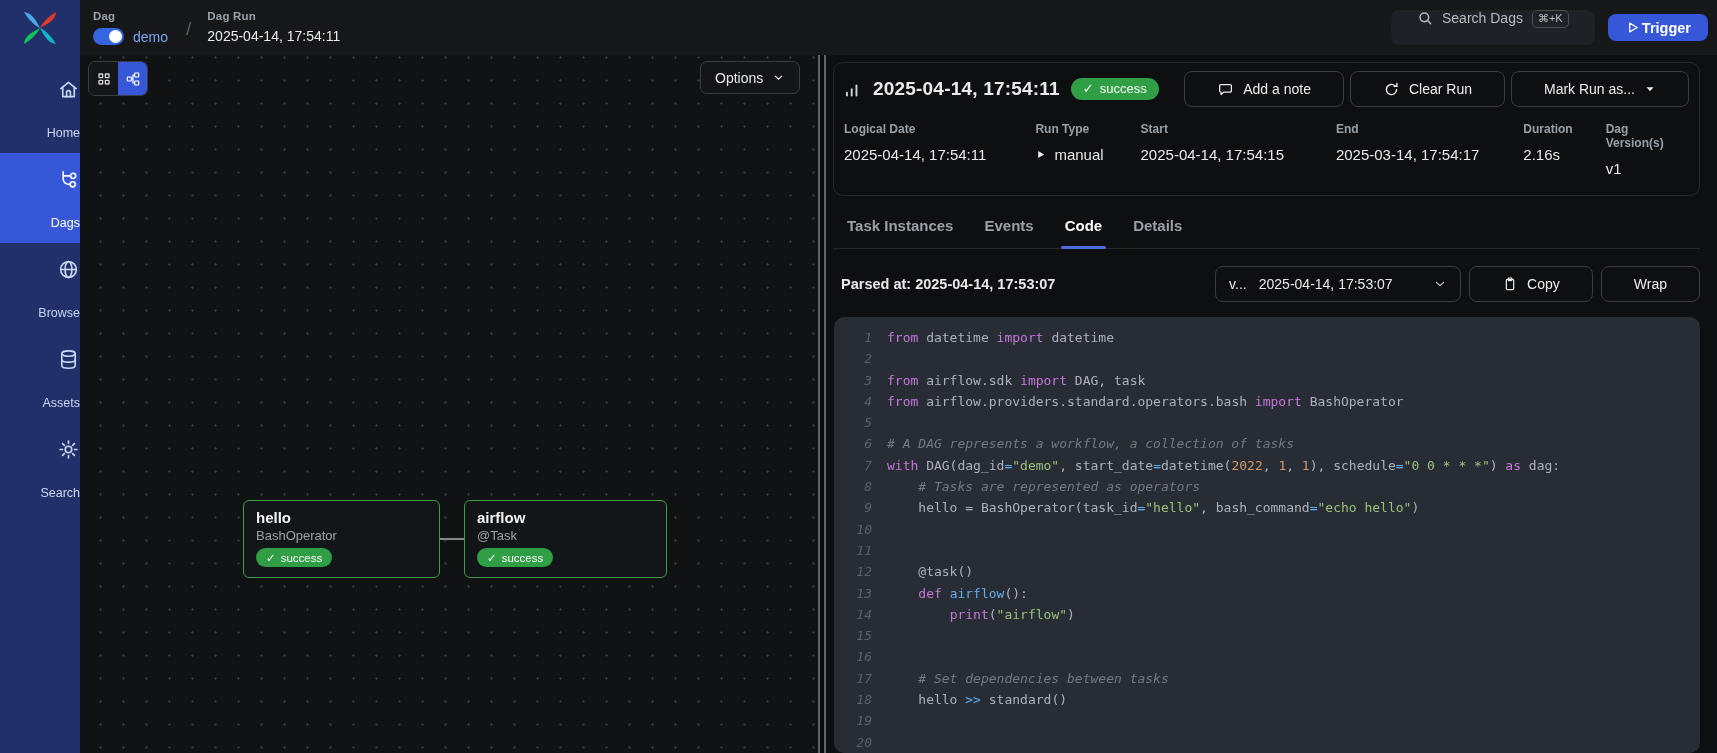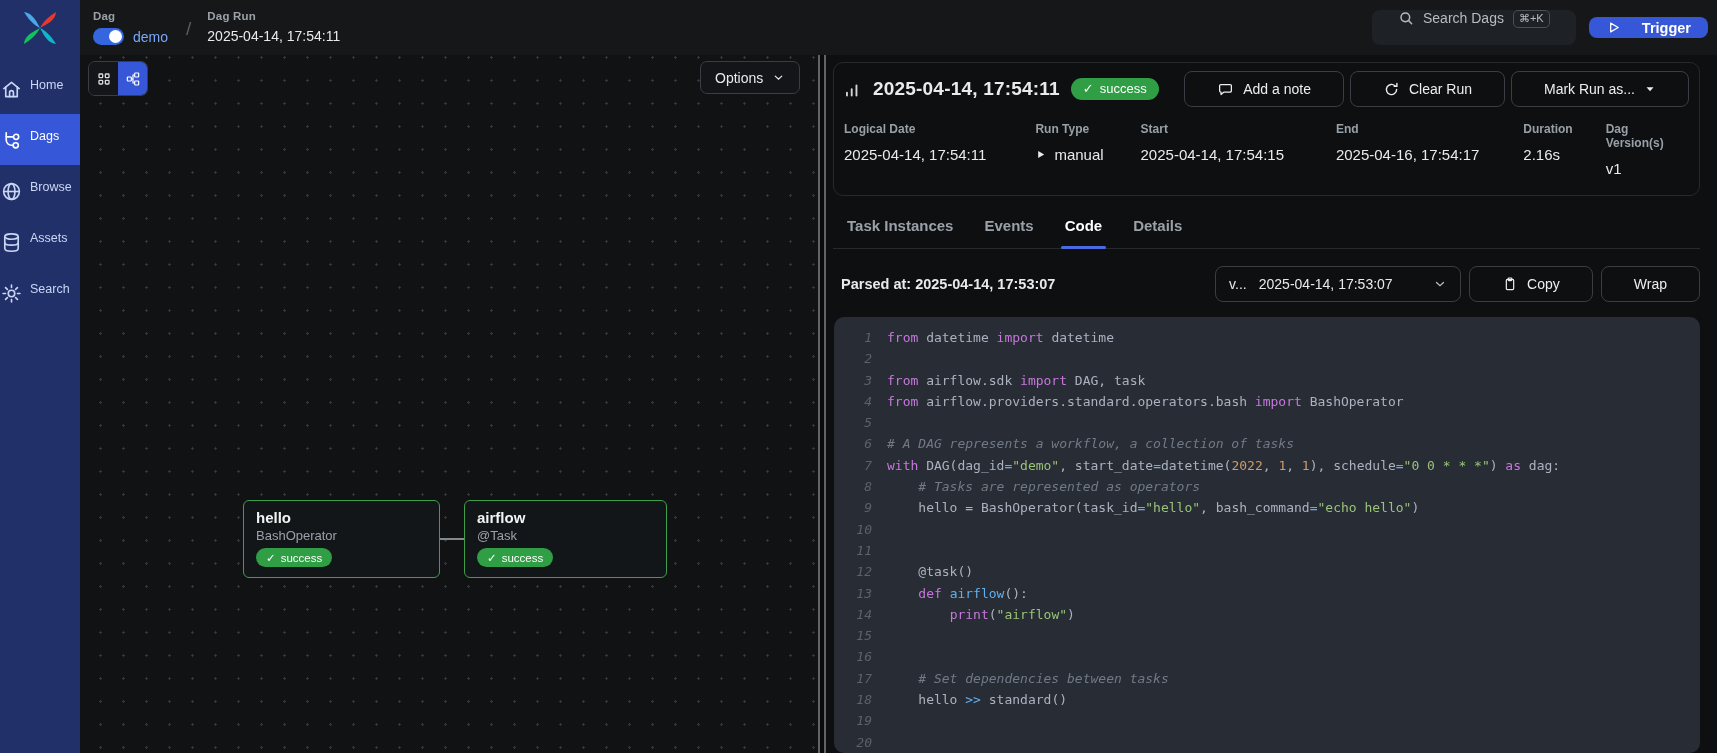--- a/index.html
+++ b/index.html
@@ -3,39 +3,39 @@
 <meta charset="utf-8">
 <style>
   *{box-sizing:border-box;margin:0;padding:0}
   html,body{width:1717px;height:753px;background:#0a0b0d;font-family:"Liberation Sans",sans-serif;color:#e8eaed;overflow:hidden}
   .app{position:relative;width:1717px;height:753px}
 
   
   .sidebar{position:absolute;left:0;top:0;width:80px;height:753px;background:#223069;z-index:5}
   .logo{height:55px;display:flex;align-items:center;justify-content:center}
   .nav{margin-top:8px;display:flex;flex-direction:column}
-  .nav-item{display:flex;flex-direction:row;align-items:flex-start;gap:7px;padding:15px 0 13px;color:#c9d6f5;font-size:12.5px;cursor:pointer}
+  .nav-item{display:flex;flex-direction:column;align-items:flex-end;gap:25px;padding:15px 0 13px;color:#c9d6f5;font-size:12.5px;cursor:pointer}
   .nav-item.active{background:#3657d8;color:#fff}
   .nav-item svg{display:block}
 
   
   .header{position:absolute;left:80px;top:0;width:1637px;height:55px;background:#151719;display:flex;align-items:center}
   .crumbs{display:flex;align-items:flex-start;padding-left:13px;gap:0}
   .crumb-group{display:flex;flex-direction:column;gap:6px}
   .crumb-label{font-size:11.5px;font-weight:bold;color:#9aa1a8;letter-spacing:.2px}
   .crumb-line{display:flex;align-items:center;gap:9px}
   .toggle{width:31px;height:17px;border-radius:999px;background:#3665e0;position:relative;cursor:pointer}
   .toggle .knob{position:absolute;right:2px;top:2px;width:13px;height:13px;border-radius:50%;background:#fff}
   .demo-link{color:#7aa7f8;font-size:14px;cursor:pointer}
   .crumb-value{font-size:14px;color:#e8eaed}
   .slash{color:#585e64;font-size:19px;margin:8px 16px 0 18px;font-weight:300}
   .header-right{margin-left:auto;display:flex;gap:13px;margin-right:9px;align-items:center}
   .search-box{width:204px;height:35px;background:#1e2126;border-radius:8px;display:flex;align-items:flex-start;justify-content:center;gap:9px;color:#b6bcc2;font-size:14px;cursor:pointer}
   .kbd{border:1px solid #4a4f56;border-radius:5px;font-size:11px;padding:1px 5px 2px;color:#b7bdc3}
-  .trigger-btn{height:21px;background:#3657d8;border-radius:8px;color:#fff;display:flex;align-items:center;gap:21px;padding:0 17px;font-size:14.5px;font-weight:bold;cursor:pointer}
+  .trigger-btn{height:27px;background:#3657d8;border-radius:8px;color:#fff;display:flex;align-items:center;gap:2px;padding:0 17px;font-size:14.5px;font-weight:bold;cursor:pointer}
 
   
   .graph{position:absolute;left:80px;top:55px;width:738px;height:698px;background:#101214;background-image:radial-gradient(circle,#33373c 1.3px,transparent 1.4px);background-size:23px 23px;background-position:9px 14px}
   .view-toggle{position:absolute;left:8px;top:6px;display:flex;border:1px solid #3a3e44;border-radius:7px;overflow:hidden}
   .vt-btn{width:29px;height:33px;display:flex;align-items:center;justify-content:center;color:#d6d9dc;background:#14161a;cursor:pointer}
   .vt-btn.active{background:#3657d8;color:#fff}
   .options-btn{position:absolute;left:620px;top:6px;height:33px;padding:0 14px;border:1px solid #3a3e44;border-radius:7px;background:#131518;display:flex;align-items:center;gap:9px;font-size:14px;color:#e8eaed;cursor:pointer}
   .node{position:absolute;border:1.5px solid #3f9e49;border-radius:6px;background:#131619;padding:8px 12px;cursor:pointer}
   .node-0{left:163px;top:445px;width:197px;height:78px}
   .node-1{left:384px;top:445px;width:203px;height:78px}
@@ -270,21 +270,21 @@
               </svg>
               <span>manual</span>
             </span>
         </div>
         <div class="mc mc3">
           <span class="meta-label">Start</span>
           <span class="meta-value">2025-04-14, 17:54:15</span>
         </div>
         <div class="mc mc4">
           <span class="meta-label">End</span>
-          <span class="meta-value">2025-04-16, 17:54:17</span>
+          <span class="meta-value">2025-03-14, 17:54:17</span>
         </div>
         <div class="mc mc5">
           <span class="meta-label">Duration</span>
           <span class="meta-value">2.16s</span>
         </div>
         <div class="mc">
           <span class="meta-label">Dag Version(s)</span>
           <span class="meta-value">v1</span>
         </div>
       </div>

